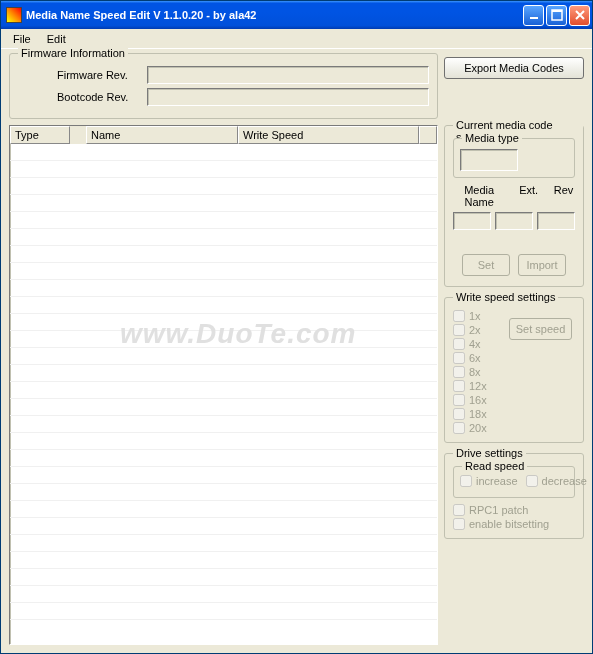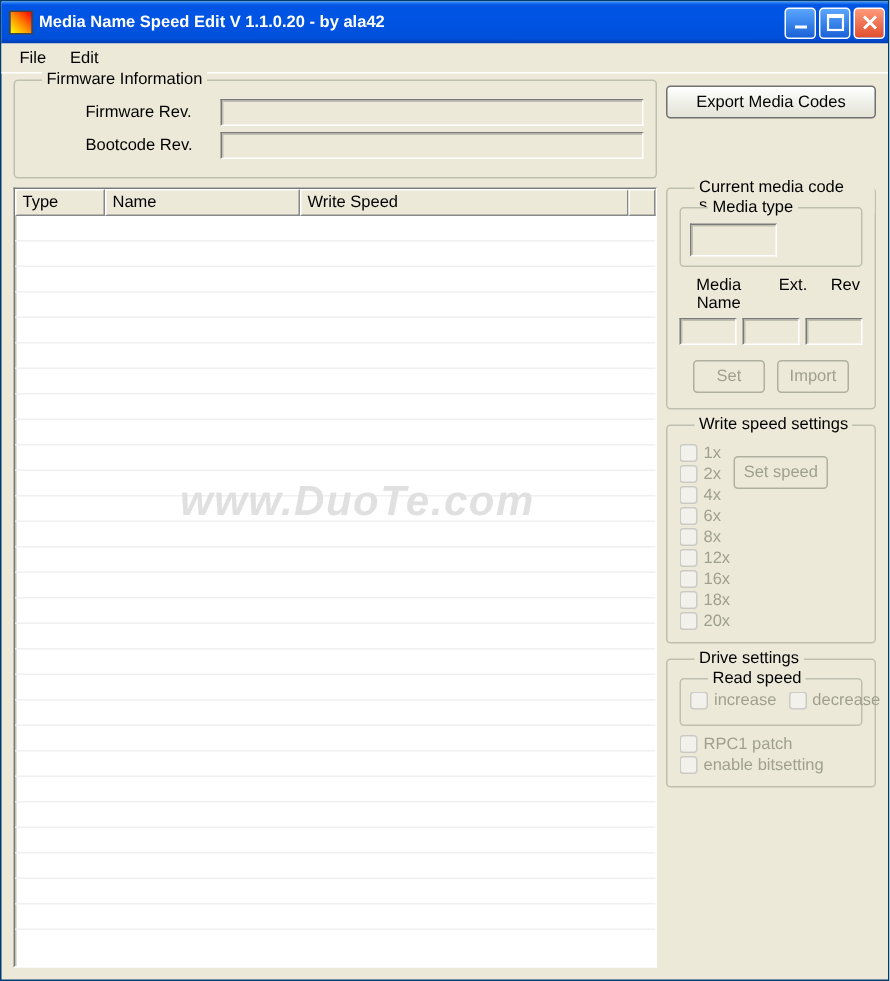--- a/index.html
+++ b/index.html
@@ -69,21 +69,21 @@
 .groupbox {
   border: 1px solid #c0c0b0;
   border-radius: 3px;
   position: relative;
   padding: 12px 8px 8px 8px;
   background: #ece9d8;
 }
 .groupbox > .legend {
   position: absolute;
   top: -7px;
-  left: 18px;
+  left: 8px;
   background: #ece9d8;
   padding: 0 3px;
   font-size: 11px;
 }
 .firmware-info {
   grid-column: 1; grid-row: 1;
 }
 .firm-row { display: flex; align-items: center; margin-bottom: 4px; padding-left: 39px; }
 .firm-label { width: 90px; }
 .sunken-field {
@@ -140,21 +140,21 @@
   flex-shrink: 0;
 }
 .th {
   border: 1px solid;
   border-color: #fff #888 #888 #fff;
   padding: 2px 4px;
   font-size: 11px;
   overflow: hidden;
 }
 .th-type { width: 60px; }
-.th-name { width: 130px; }
+.th-name { width: 152px; margin-left: 16px; }
 .th-speed { flex: 1; }
 .th-pad { width: 18px; }
 .table-body {
   flex: 1;
   overflow: hidden;
 }
 .table-row {
   height: 17px;
   border-bottom: 1px solid #f0f0f0;
 }
@@ -167,24 +167,24 @@
 .media-type-box { padding: 10px 6px 6px 6px; }
 .media-type-box .sunken-field { width: 58px; height: 22px; }
 .name-ext-rev { display: flex; gap: 4px; margin-top: 4px;}
 .ner-labels { display: flex; gap: 12px; font-size: 11px; margin-top: 6px;}
 .ner-labels span:nth-child(1){ width: 64px; text-align: center;}
 .ner-labels span:nth-child(2){ width: 28px; text-align: center;}
 .ner-labels span:nth-child(3){ width: 28px; text-align: center;}
 .f-name { width: 64px; }
 .f-ext { width: 28px; }
 .f-rev { width: 28px; }
-.btnrow2 { display: flex; gap: 8px; margin-top: 10px; justify-content: center;}
+.btnrow2 { display: flex; gap: 8px; margin-top: 24px; justify-content: center;}
 .btnrow2 .xpbtn { width: 48px; }
 .ws-box { }
-.ws-row { display: flex; align-items: center; gap: 2px;}
+.ws-row { display: flex; align-items: center; gap: 22px;}
 .ws-list { display: flex; flex-direction: column; gap: 2px; }
 .chk { display: flex; align-items: center; gap: 4px; color: #a0a090; font-size: 11px;}
 .chk input { margin: 0; width: 12px; height: 12px;}
 .ds-box {}
 .ds-row { display: flex; gap: 8px; margin-bottom: 4px; }
 .watermark {
   position: absolute;
   left: 120px;
   top: 318px;
   font-size: 28px;

